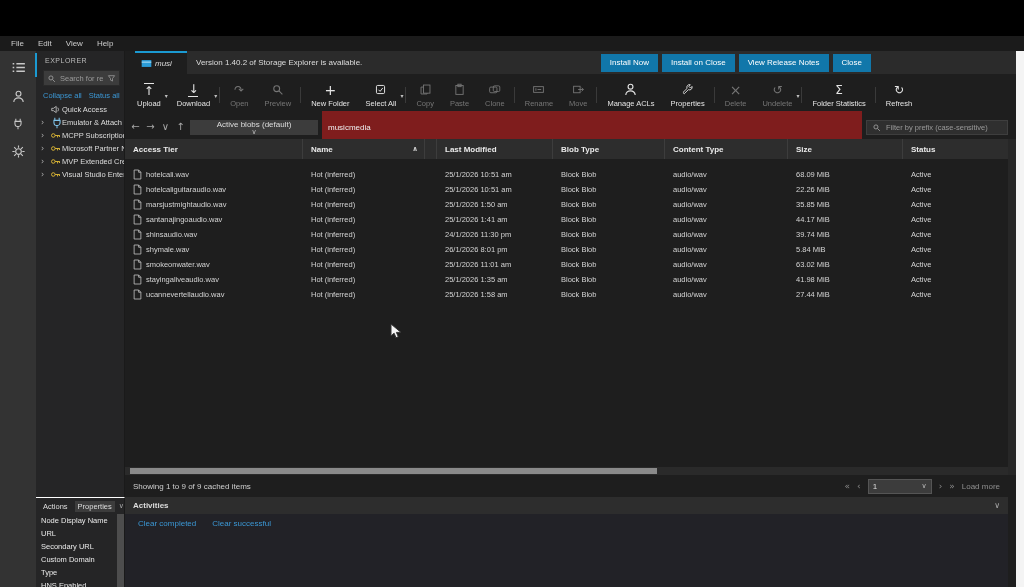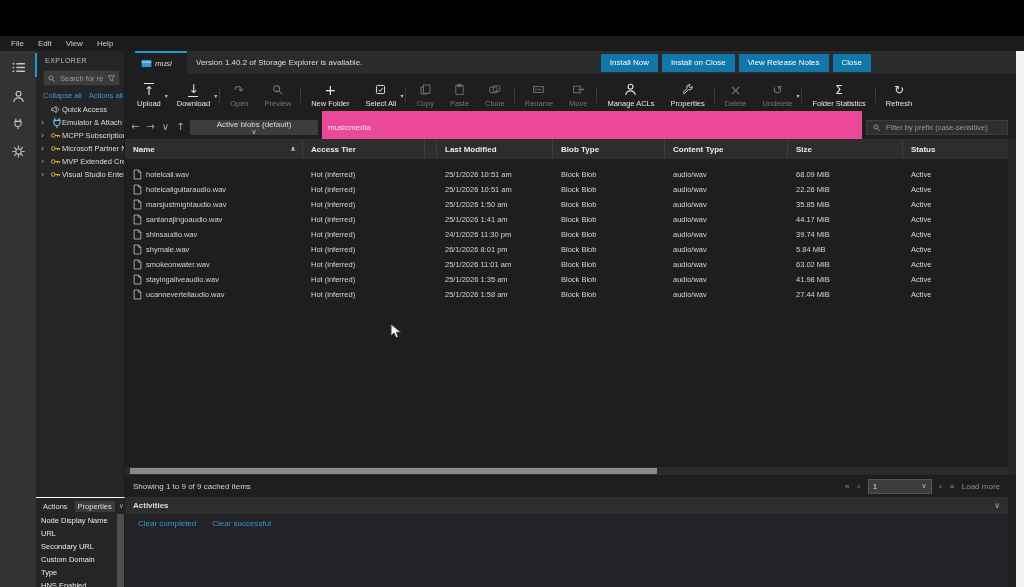--- a/index.html
+++ b/index.html
@@ -78,21 +78,21 @@
   .bb{border-bottom:1.2px solid currentColor;padding-bottom:1px;}
 
   
   #addressbar{position:absolute;left:125px;top:79px;width:891px;height:24px;display:flex;
               align-items:center;gap:4px;padding-left:5px;box-sizing:border-box;}
   .nav-ic{color:#a8a8a8;font-size:10px;width:11px;text-align:center;cursor:pointer;}
   .select{height:15px;background:#3c3c3c;display:flex;align-items:center;font-size:8px;color:#dddddd;
           padding:0 5px;box-sizing:border-box;cursor:pointer;}
   #view-select{width:128px;justify-content:space-between;flex-direction:column;}
   .sel-caret{font-size:7px;color:#bbbbbb;}
-  #path-input{flex:1;height:26px;background:#ec4899;border:none;outline:none;color:#eeeeee;
+  #path-input{flex:1;height:26px;background:#7f1d1d;border:none;outline:none;color:#eeeeee;
               font-size:8px;padding:3px 6px;font-family:"Liberation Sans",sans-serif;}
   #filter-box{width:142px;height:15px;background:#2f2f2f;border:1px solid #3e3e3e;display:flex;
               align-items:center;gap:3px;padding:0 5px;box-sizing:border-box;margin-right:8px;}
   #filter-box input{flex:1;min-width:0;background:transparent;border:none;outline:none;font-size:7.5px;
                     color:#cccccc;font-family:"Liberation Sans",sans-serif;}
   #filter-box input::placeholder{color:#9a9a9a;}
 
   
   .grid-cols{display:grid;grid-template-columns:178px 122px 12px 116px 112px 123px 115px 1fr;}
   #table-header{position:absolute;left:125px;top:103px;width:883px;height:20px;background:#2d2d2d;
@@ -199,21 +199,21 @@
         </span>
       <input placeholder="Search for res" style="">
       <span class="sb-ic" data-icon="filter">
           <svg width="9" height="9" viewBox="0 0 16 16">
             <path d="M2.5 3h11L9.8 8v4.6l-3.6-1.8V8z" stroke="currentColor" stroke-width="1.4" fill="none"></path>
           </svg>
         </span>
     </div>
     <div class="exp-links">
       <span class="blue-link">Collapse all</span>
-      <span class="blue-link">Actions all</span>
+      <span class="blue-link">Status all</span>
     </div>
     <div>
 
         <div class="tree-row">
           <span class="chev-slot"></span>
           <span class="tree-icon" data-icon="quick-access">
             <svg width="11" height="11" viewBox="0 0 16 16">
               <path d="M2.5 6.3h2.5l4-2.8v9l-4-2.8H2.5z" stroke="currentColor" stroke-width="1.2" fill="none"></path>
               <path d="M11.3 5.3a4.2 4.2 0 0 1 0 5.4" stroke="currentColor" stroke-width="1.2" fill="none"></path>
             </svg>
@@ -516,25 +516,25 @@
           <svg width="9" height="9" viewBox="0 0 16 16">
             <circle cx="7" cy="7" r="3.6" stroke="currentColor" stroke-width="1.6" fill="none"></circle>
             <path d="M9.8 9.8L14 14" stroke="currentColor" stroke-width="1.6" fill="none"></path>
           </svg>
         </span>
       <input placeholder="Filter by prefix (case-sensitive)" style="">
     </div>
   </div>
 
   <div id="table-header" class="grid-cols">
+    <div class="hcell">Access Tier</div>
     <div class="hcell">
       <span>Name</span>
       <span class="sort-ic tg" data-icon="sort-asc">∧</span>
     </div>
-    <div class="hcell">Access Tier</div>
     <div class="hcell"></div>
     <div class="hcell">Last Modified</div>
     <div class="hcell">Blob Type</div>
     <div class="hcell">Content Type</div>
     <div class="hcell">Size</div>
     <div class="hcell">Status</div>
   </div>
 
   <div id="table-body">
 

